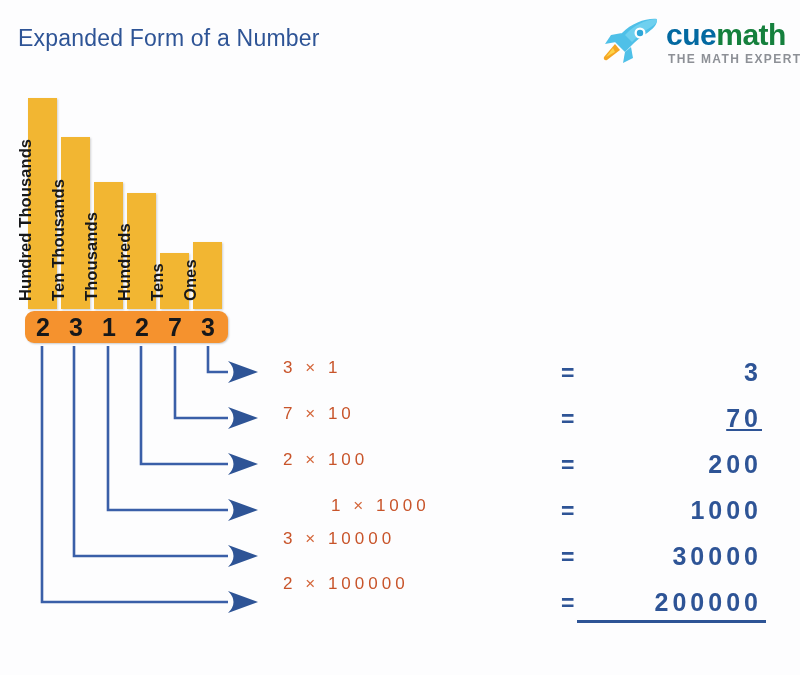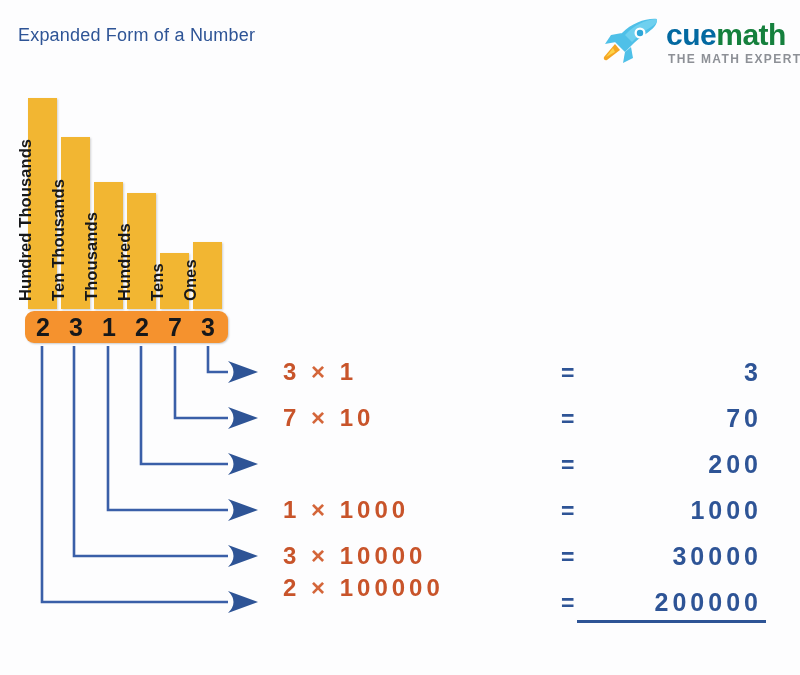--- a/index.html
+++ b/index.html
@@ -16,21 +16,21 @@
     height: 675px;
     background: #fdfdfe;
     overflow: hidden;
   }
 
   
   #title {
     position: absolute;
     left: 18px;
     top: 25px;
-    font-size: 18px;
+    font-size: 23px;
     font-weight: 500;
     letter-spacing: 0.2px;
     color: #2e5496;
     white-space: nowrap;
   }
   #logo {
     position: absolute;
     left: 600px;
     top: 14px;
     width: 190px;
@@ -122,22 +122,22 @@
     top: 340px;
     width: 300px;
     height: 290px;
   }
 
   
   #equations { position: absolute; left: 0; top: 0; width: 800px; height: 675px; }
   .eq-left {
     position: absolute;
     left: 283px;
-    font-size: 24px;
-    font-weight: 700;
+    font-size: 17px;
+    font-weight: 400;
     color: #c8542a;
     letter-spacing: 4px;
     white-space: nowrap;
   }
   .eq-times { color: #d4663a; }
   .eq-eq {
     position: absolute;
     left: 561px;
     font-size: 23px;
     font-weight: 700;
@@ -273,34 +273,39 @@
     </div>
     <div class="eq-eq" style="top:360px;">=</div>
     <div class="eq-right" style="top:358px;">3</div>
 
     <div class="eq-left" style="top:404px;">
       <span>7</span>
       <span class="eq-times">×</span>
       <span>10</span>
     </div>
     <div class="eq-eq" style="top:406px;">=</div>
-    <div class="eq-right" style="top:404px;">70</div>
-
+    <div class="eq-right" style="top:404px;text-decoration:underline;">70</div>
+
+    <div class="eq-left" style="top:450px;">
+      <span>2</span>
+      <span class="eq-times">×</span>
+      <span>100</span>
+    </div>
     <div class="eq-eq" style="top:452px;">=</div>
     <div class="eq-right" style="top:450px;">200</div>
 
-    <div class="eq-left" style="top:496px;">
+    <div class="eq-left" style="top:496px;margin-left:48px;">
       <span>1</span>
       <span class="eq-times">×</span>
       <span>1000</span>
     </div>
     <div class="eq-eq" style="top:498px;">=</div>
     <div class="eq-right" style="top:496px;">1000</div>
 
-    <div class="eq-left" style="top:542px;">
+    <div class="eq-left" style="top:529px;">
       <span>3</span>
       <span class="eq-times">×</span>
       <span>10000</span>
     </div>
     <div class="eq-eq" style="top:544px;">=</div>
     <div class="eq-right" style="top:542px;">30000</div>
 
     <div class="eq-left" style="top:574px;">
       <span>2</span>
       <span class="eq-times">×</span>

